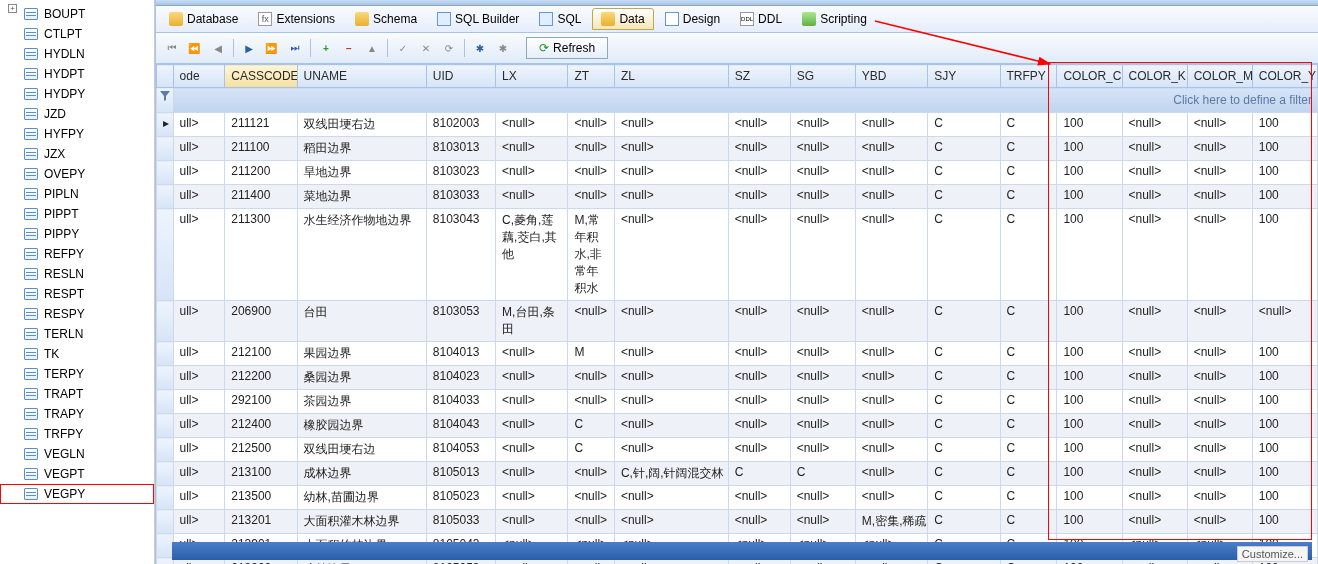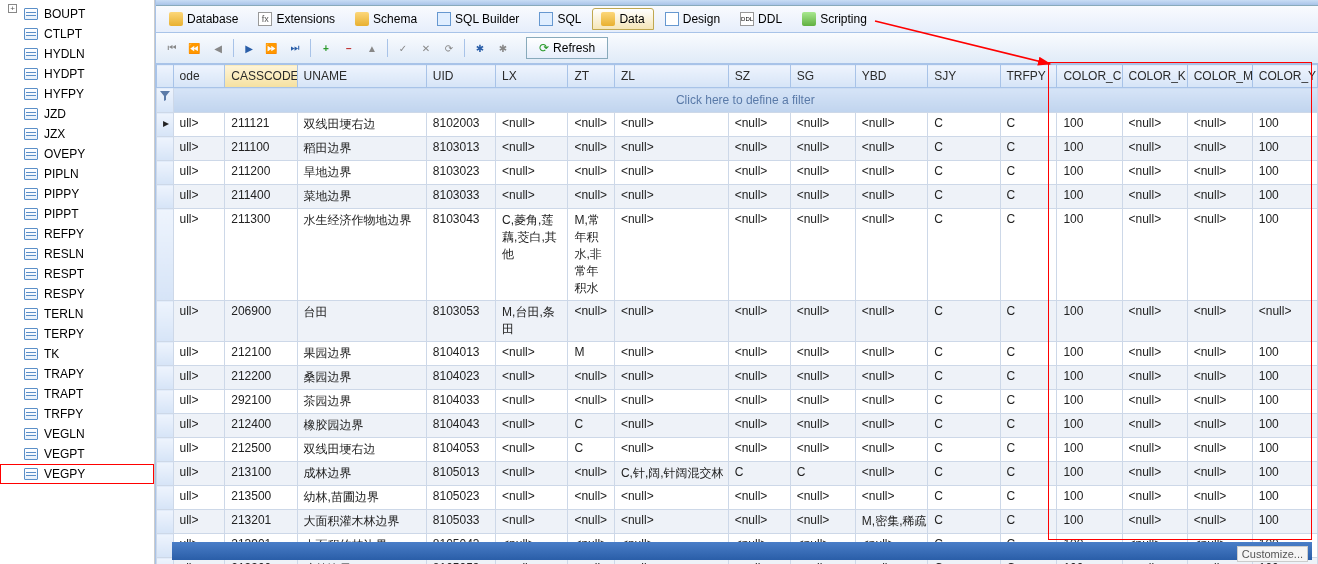--- a/index.html
+++ b/index.html
@@ -29,21 +29,21 @@
 .script-icon { background: linear-gradient(#a8e890, #60b040); border-radius: 2px; }
 .toolbar { display: flex; align-items: center; background: linear-gradient(#f9fbfe, #e0ebf8); border-bottom: 1px solid #a8c3e8; padding: 4px 6px; gap: 3px; }
 .tbtn { width: 20px; height: 20px; display: flex; align-items: center; justify-content: center; border: 1px solid transparent; cursor: pointer; font-size: 10px; }
 .tsep { width: 1px; height: 18px; background: #a8c3e8; margin: 0 2px; }
 .refresh-btn { display: flex; align-items: center; gap: 4px; padding: 3px 12px; border: 1px solid #8ab; background: linear-gradient(#fff, #e6eefb); cursor: pointer; margin-left: 10px; }
 .grid-wrap { flex: 1; position: relative; overflow: hidden; background: #fff; }
 .grid { border-collapse: collapse; width: 100%; table-layout: fixed; }
 .grid th { background: linear-gradient(#eef4fd, #d6e4f7); border: 1px solid #a8c3e8; padding: 4px 6px; text-align: left; font-weight: normal; color: #2a2a2a; white-space: nowrap; overflow: hidden; }
 .grid td { border: 1px solid #cdd8e8; padding: 3px 6px; white-space: nowrap; overflow: hidden; color: #222; vertical-align: top; }
 .grid tr.alt td { background: #eef2f8; }
-.grid tr.filter-row td { background: linear-gradient(#d6e4f7, #c0d4ee); text-align: center; color: #5a7aa8; padding: 5px; }
+.grid tr.filter-row td { background: linear-gradient(#d6e4f7, #c0d4ee); text-align: right; color: #5a7aa8; padding: 5px; }
 .grid tr.filter-row td.filter-icon-cell { text-align: left; padding: 2px 3px; }
 .filter-funnel { display: inline-block; width: 10px; height: 10px; }
 .row-indicator { width: 14px; text-align: center; background: linear-gradient(#eef4fd, #d6e4f7) !important; }
 .red-box { position: absolute; border: 1px solid red; pointer-events: none; }
 .red-arrow { position: absolute; pointer-events: none; }
 .footer-bar { position: absolute; left: 172px; right: 6px; bottom: 4px; height: 18px; background: linear-gradient(#4a7ec8, #2a5ea8); }
 .customize { position: absolute; right: 10px; bottom: 2px; font-size: 11px; color: #555; background: #f5f5f5; border: 1px solid #ccc; padding: 1px 4px; }
 .colhdr-highlight { background: linear-gradient(#fff5d8, #f5e0a0) !important; }
 </style>
 </head>
@@ -67,55 +67,60 @@
         <span>HYDLN</span>
       </div>
       <div class="sidebar-item">
         <span class="tree-box" style="top:4px">+</span>
         <span class="icon table-icon"></span>
         <span>HYDPT</span>
       </div>
       <div class="sidebar-item">
         <span class="tree-box" style="top:4px">+</span>
         <span class="icon table-icon"></span>
+        <span>HYDPY</span>
+      </div>
+      <div class="sidebar-item">
+        <span class="tree-box" style="top:4px">+</span>
+        <span class="icon table-icon"></span>
+        <span>JZD</span>
+      </div>
+      <div class="sidebar-item">
+        <span class="tree-box" style="top:4px">+</span>
+        <span class="icon table-icon"></span>
         <span>HYFPY</span>
       </div>
       <div class="sidebar-item">
         <span class="tree-box" style="top:4px">+</span>
         <span class="icon table-icon"></span>
-        <span>JZD</span>
-      </div>
-      <div class="sidebar-item">
-        <span class="tree-box" style="top:4px">+</span>
-        <span class="icon table-icon"></span>
         <span>JZX</span>
       </div>
       <div class="sidebar-item">
         <span class="tree-box" style="top:4px">+</span>
         <span class="icon table-icon"></span>
         <span>OVEPY</span>
       </div>
       <div class="sidebar-item">
         <span class="tree-box" style="top:4px">+</span>
         <span class="icon table-icon"></span>
         <span>PIPLN</span>
       </div>
       <div class="sidebar-item">
         <span class="tree-box" style="top:4px">+</span>
         <span class="icon table-icon"></span>
+        <span>PIPPT</span>
+      </div>
+      <div class="sidebar-item">
+        <span class="tree-box" style="top:4px">+</span>
+        <span class="icon table-icon"></span>
         <span>PIPPY</span>
       </div>
       <div class="sidebar-item">
         <span class="tree-box" style="top:4px">+</span>
         <span class="icon table-icon"></span>
-        <span>PIPPT</span>
-      </div>
-      <div class="sidebar-item">
-        <span class="tree-box" style="top:4px">+</span>
-        <span class="icon table-icon"></span>
         <span>REFPY</span>
       </div>
       <div class="sidebar-item">
         <span class="tree-box" style="top:4px">+</span>
         <span class="icon table-icon"></span>
         <span>RESLN</span>
       </div>
       <div class="sidebar-item">
         <span class="tree-box" style="top:4px">+</span>
         <span class="icon table-icon"></span>
@@ -127,36 +132,36 @@
         <span>RESPY</span>
       </div>
       <div class="sidebar-item">
         <span class="tree-box" style="top:4px">+</span>
         <span class="icon table-icon"></span>
         <span>TERLN</span>
       </div>
       <div class="sidebar-item">
         <span class="tree-box" style="top:4px">+</span>
         <span class="icon table-icon"></span>
+        <span>TK</span>
+      </div>
+      <div class="sidebar-item">
+        <span class="tree-box" style="top:4px">+</span>
+        <span class="icon table-icon"></span>
         <span>TERPY</span>
       </div>
       <div class="sidebar-item">
         <span class="tree-box" style="top:4px">+</span>
         <span class="icon table-icon"></span>
-        <span>TK</span>
+        <span>TRAPT</span>
       </div>
       <div class="sidebar-item">
         <span class="tree-box" style="top:4px">+</span>
         <span class="icon table-icon"></span>
         <span>TRAPY</span>
-      </div>
-      <div class="sidebar-item">
-        <span class="tree-box" style="top:4px">+</span>
-        <span class="icon table-icon"></span>
-        <span>TRAPT</span>
       </div>
       <div class="sidebar-item">
         <span class="tree-box" style="top:4px">+</span>
         <span class="icon table-icon"></span>
         <span>TRFPY</span>
       </div>
       <div class="sidebar-item">
         <span class="tree-box" style="top:4px">+</span>
         <span class="icon table-icon"></span>
         <span>VEGLN</span>

